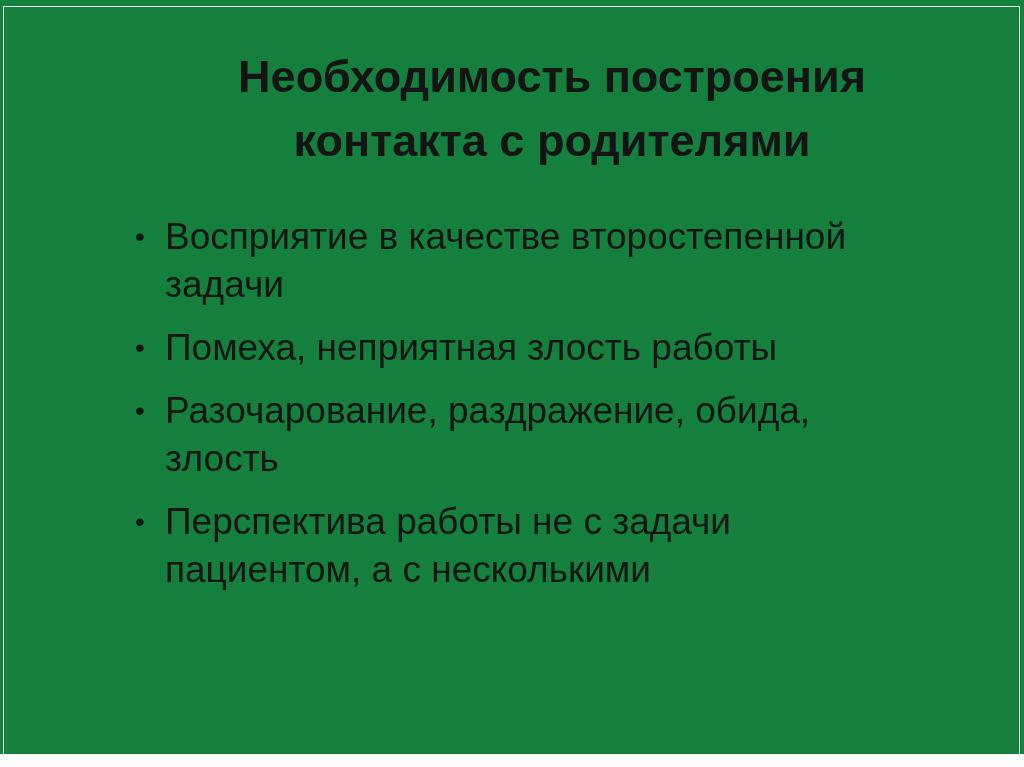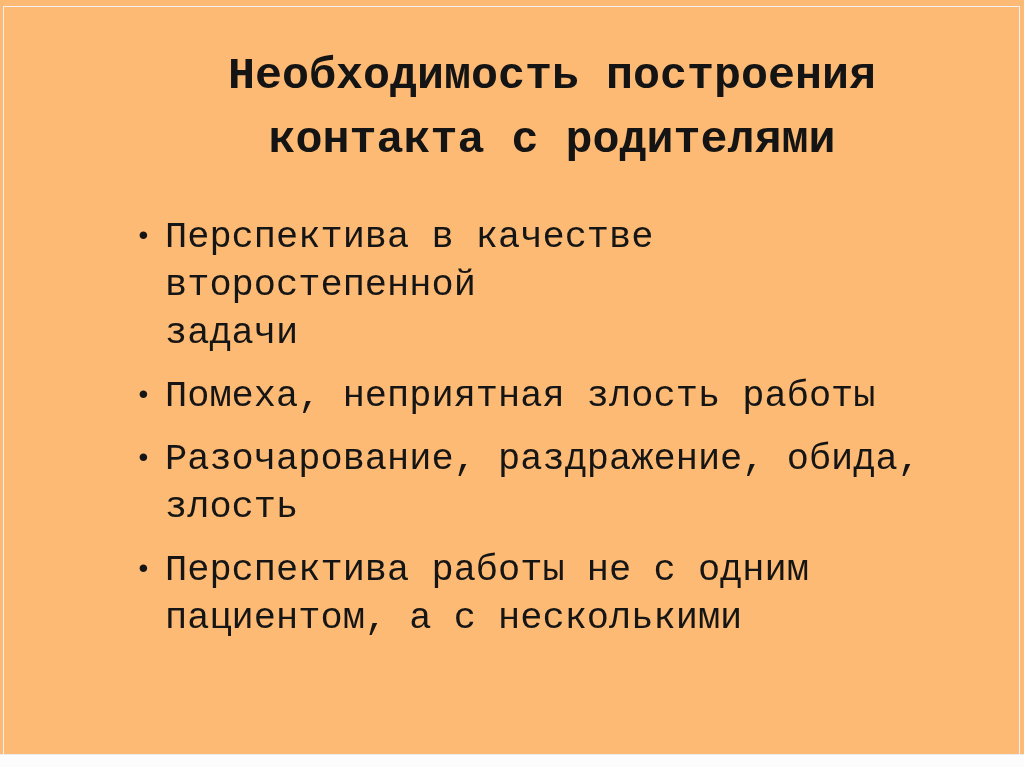--- a/index.html
+++ b/index.html
@@ -4,23 +4,23 @@
 <style>
   html, body {
     margin: 0;
     padding: 0;
     background: #ffffff;
   }
   .slide {
     position: relative;
     width: 1024px;
     height: 767px;
-    background: #fdba74;
+    background: #15803d;
     overflow: hidden;
-    font-family: Liberation Mono, monospace;
+    font-family: Liberation Sans, sans-serif;
     color: #151515;
   }
   .frame {
     position: absolute;
     left: 3px;
     top: 6px;
     right: 4px;
     bottom: 12px;
     border: 1px solid #f1f1f1;
     pointer-events: none;
@@ -83,31 +83,31 @@
 <div class="slide">
   <div class="frame"></div>
   <div class="bottom-strip"></div>
 
   <h1 class="title">Необходимость построения
 контакта с родителями</h1>
 
   <ul class="bullets">
     <li>
       <span class="marker">•</span>
-      <span class="text">Перспектива в качестве второстепенной
+      <span class="text">Восприятие в качестве второстепенной
 задачи</span>
     </li>
     <li>
       <span class="marker">•</span>
       <span class="text">Помеха, неприятная злость работы</span>
     </li>
     <li>
       <span class="marker">•</span>
       <span class="text">Разочарование, раздражение, обида,
 злость</span>
     </li>
     <li>
       <span class="marker">•</span>
-      <span class="text">Перспектива работы не с одним
+      <span class="text">Перспектива работы не с задачи
 пациентом, а с несколькими</span>
     </li>
   </ul>
 </div>
 
 </body></html>

